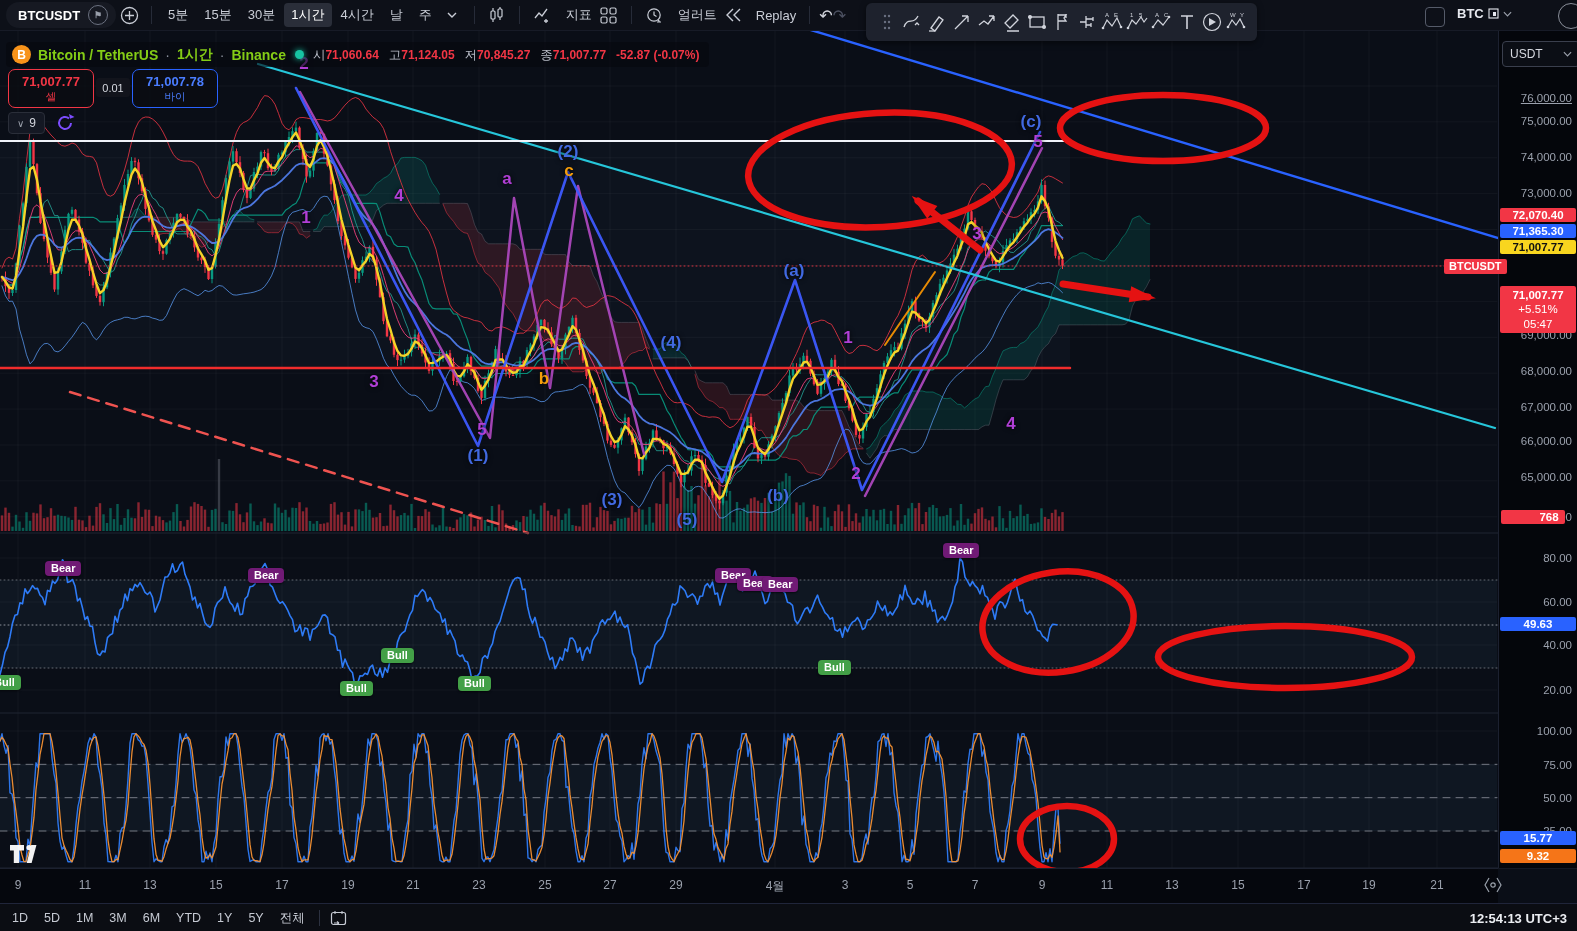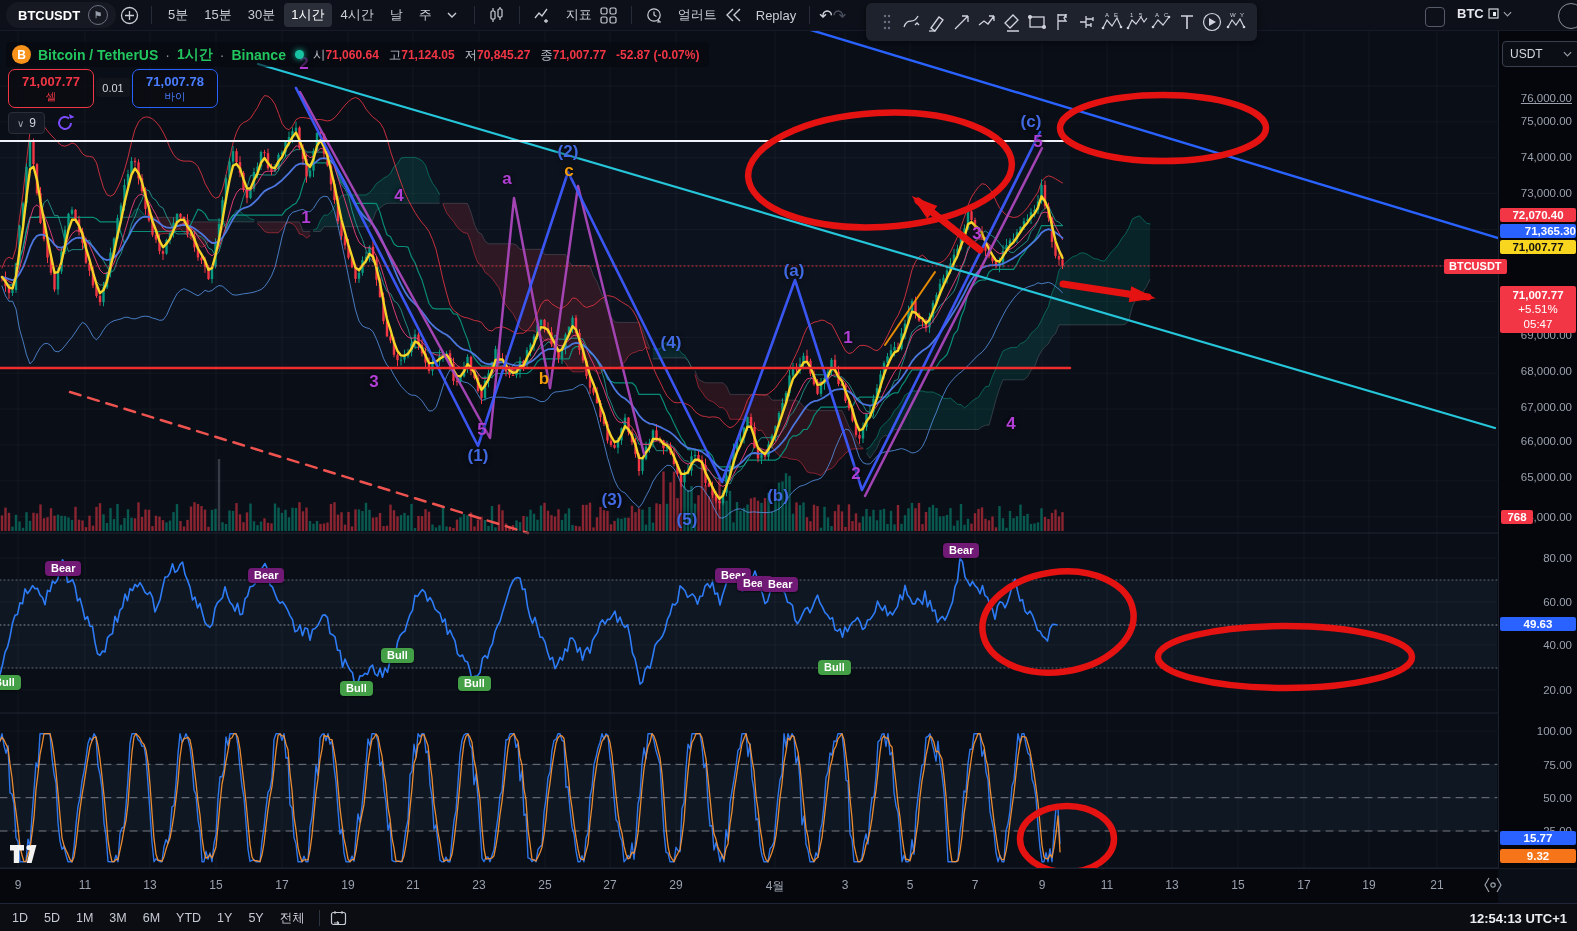--- a/index.html
+++ b/index.html
@@ -27,21 +27,21 @@
           border-radius:4px;z-index:35;cursor:pointer;}
   .btcdd{position:absolute;left:1457px;top:6px;z-index:35;display:flex;align-items:center;gap:4px;
          color:#e6e8ee;font-size:13px;font-weight:bold;cursor:pointer;}
   .cornercircle{position:absolute;left:1558px;top:3px;width:24px;height:24px;border:1.5px solid #8a8f9a;
           border-radius:50%;z-index:35;}
   
   .sinfo{position:absolute;left:6px;top:42px;z-index:20;display:flex;align-items:center;gap:7px;
          background:rgba(6,8,14,.62);border-radius:4px;padding:3px 10px 3px 6px;font-size:14px;color:#e8eaf0;}
   .btclogo{width:19px;height:19px;border-radius:50%;background:#f7931a;color:#fff;font-weight:bold;
            font-size:12px;display:flex;align-items:center;justify-content:center;}
-  .sname{font-weight:bold;color:#22c55e;}
+  .sname{font-weight:bold;color:#84cc16;}
   .livedot{width:9px;height:9px;border-radius:50%;background:#17c3a2;box-shadow:0 0 6px #17c3a2;margin:0 2px;}
   .ohlc span.k{color:#b8bcc7;font-size:12.5px;} .ohlc span.v{color:#f23645;font-size:12px;font-weight:bold;}
   
   .trow{position:absolute;left:8px;top:69px;z-index:20;display:flex;align-items:flex-start;}
   .tchip{width:84px;height:37px;border-radius:7px;display:flex;flex-direction:column;align-items:center;
          justify-content:center;line-height:1.15;cursor:pointer;background:rgba(10,12,18,.8);}
   .tchip.sell{border:1.5px solid #f23645;color:#f23645;}
   .tchip.buy{border:1.5px solid #2962ff;color:#4a7dff;}
   .tchip .p{font-size:13px;font-weight:bold;} .tchip .l{font-size:10.5px;}
   .spread{width:34px;height:19px;margin:9px 2px 0;background:#12141c;border-radius:3px;color:#d6d9e0;
@@ -1411,24 +1411,24 @@
       <div class="alab" style="top: 487px;">64,000.00</div>
       <div class="alab" style="top: 528px;">80.00</div>
       <div class="alab" style="top: 572px;">60.00</div>
       <div class="alab" style="top: 615px;">40.00</div>
       <div class="alab" style="top: 660px;">20.00</div>
       <div class="alab" style="top: 701px; margin-left: 36px;">100.00</div>
       <div class="alab" style="top: 735px;">75.00</div>
       <div class="alab" style="top: 768px;">50.00</div>
       <div class="alab" style="top: 801px;">25.00</div>
       <div class="chip" style="top: 185px; background: rgb(242, 54, 69); color: rgb(255, 255, 255);">72,070.40</div>
-      <div class="chip" style="top: 201px; background: rgb(41, 98, 255); color: rgb(255, 255, 255); text-align: right;">71,365.30</div>
+      <div class="chip" style="top: 201px; background: rgb(41, 98, 255); color: rgb(255, 255, 255);">71,365.30</div>
       <div class="chip" style="top: 217px; background: rgb(248, 213, 31); color: rgb(17, 17, 17);">71,007.77</div>
       <div class="chip" style="top: 280px; background: rgb(10, 154, 129); color: rgb(255, 255, 255);">70,660.21</div>
-      <div class="chip" style="top: 487px; background: rgb(242, 54, 69); color: rgb(255, 255, 255); left: 2px; right: auto; width: 32px;">768</div>
+      <div class="chip" style="top: 487px; background: rgb(242, 54, 69); color: rgb(255, 255, 255); left: 2px; right: auto; width: 32px; padding-left: 32px;">768</div>
       <div class="chip" style="top: 594px; background: rgb(41, 98, 255); color: rgb(255, 255, 255);">49.63</div>
       <div class="chip" style="top: 808px; background: rgb(41, 98, 255); color: rgb(255, 255, 255);">15.77</div>
       <div class="chip" style="top: 826px; background: rgb(245, 117, 24); color: rgb(255, 255, 255);">9.32</div>
       <div class="posblock">
         <div>71,007.77</div>
         <div style="font-weight:normal">+5.51%</div>
         <div style="font-weight:normal">05:47</div>
       </div>
     </div>
   <div class="usdt">
@@ -1478,16 +1478,16 @@
         <div class="rng">YTD</div>
         <div class="rng">1Y</div>
         <div class="rng">5Y</div>
         <div class="rng">전체</div>
       </div>
     <div class="fsep"></div>
     <svg width="17" height="17" viewBox="0 0 17 17" style="margin-left:4px">
         <rect x="1.5" y="2.5" width="14" height="12" rx="2" fill="none" stroke="#c6cad3" stroke-width="1.2"></rect>
         <path d="M5 1v3M12 1v3M4 13h5M9 13l-2-1.6M9 13l-2 1.6" stroke="#c6cad3" stroke-width="1.1" fill="none"></path>
       </svg>
-    <div class="clock">12:54:13 UTC+1</div>
+    <div class="clock">12:54:13 UTC+3</div>
   </div>
 
 </div>
 
 </body></html>

